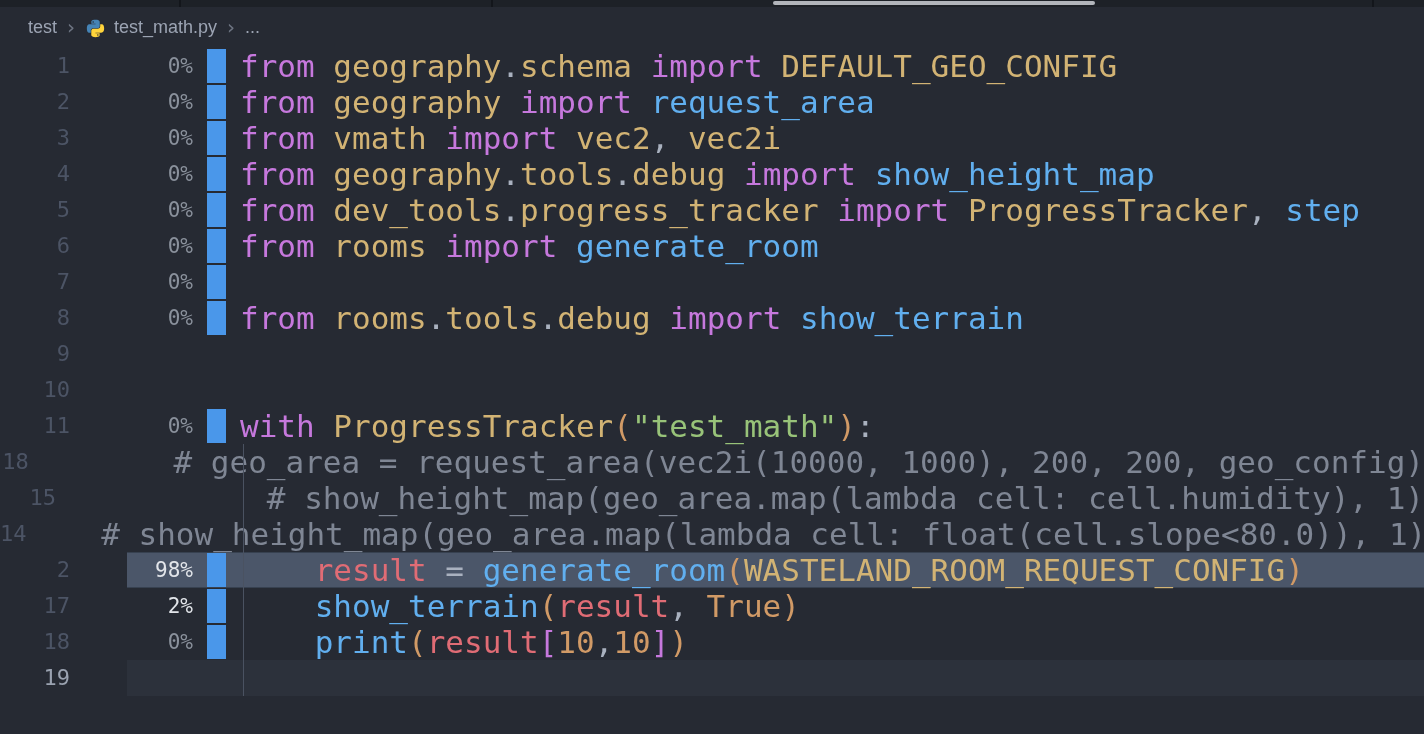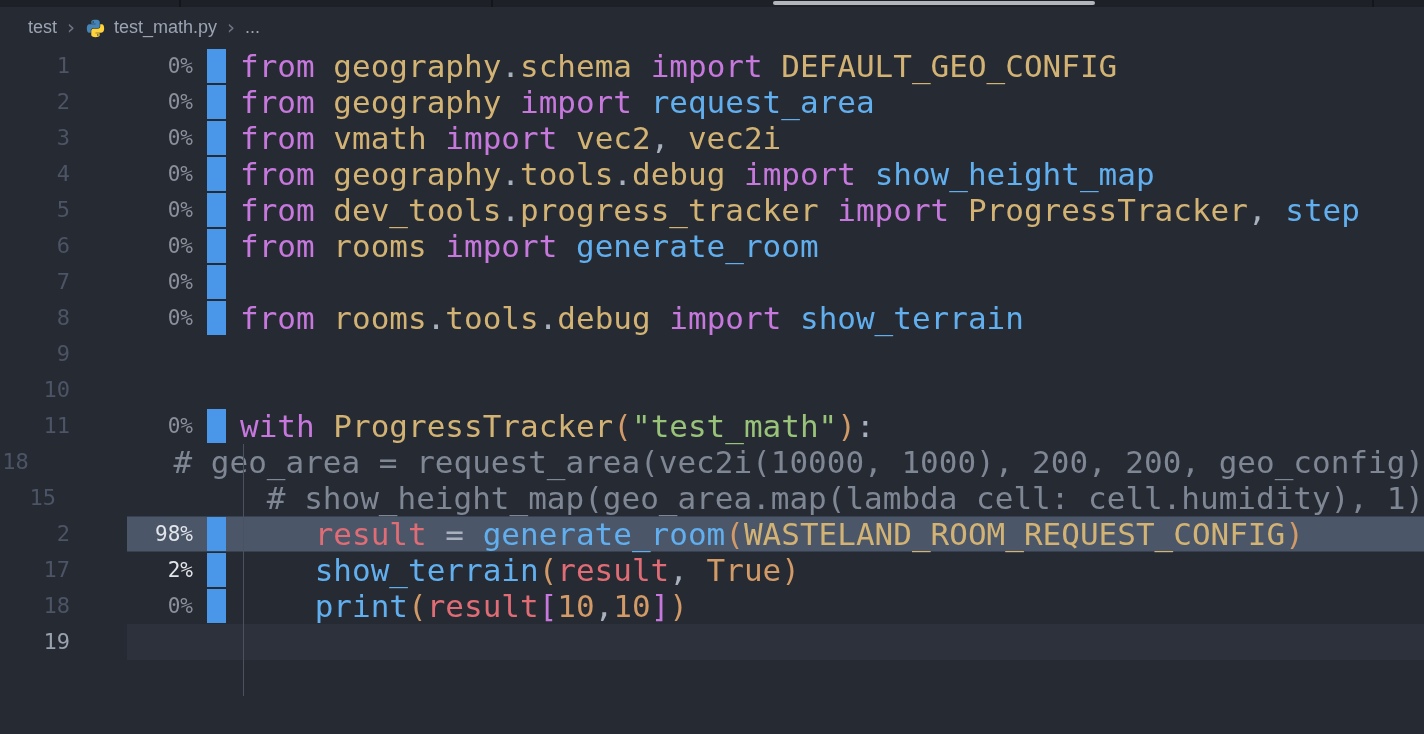--- a/index.html
+++ b/index.html
@@ -186,20 +186,26 @@
       <span class="pct"></span>
       <span class="gut"></span>
       <span class="code"><span class="t-cm">    # geo_area = request_area(vec2i(10000, 1000), 200, 200, geo_config)</span></span>
     </div>
     <div class="row">
       <span class="ln">15</span>
       <span class="pct"></span>
       <span class="gut"></span>
       <span class="code"><span class="t-cm">    # show_height_map(geo_area.map(lambda cell: cell.humidity), 1)</span></span>
     </div>
+    <div class="row">
+      <span class="ln">14</span>
+      <span class="pct"></span>
+      <span class="gut"></span>
+      <span class="code"><span class="t-cm">    # show_height_map(geo_area.map(lambda cell: float(cell.slope&lt;80.0)), 1)</span></span>
+    </div>
     <div class="row sel">
       <span class="ln">2</span>
       <span class="pct bright">98%</span>
       <span class="gut">
         <div class="marker"></div>
       </span>
       <span class="code"><span class="t-pn">    </span><span class="t-var">result</span><span class="t-pn"> = </span><span class="t-fn">generate_room</span><span class="t-br1">(</span><span class="t-mod">WASTELAND_ROOM_REQUEST_CONFIG</span><span class="t-br1">)</span></span>
     </div>
     <div class="row">
       <span class="ln">17</span>

